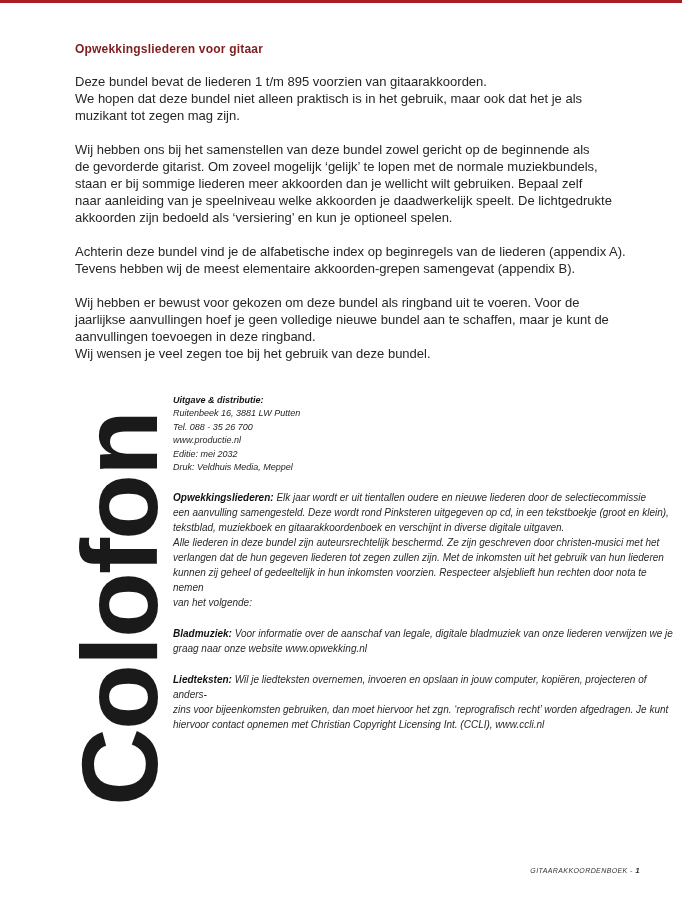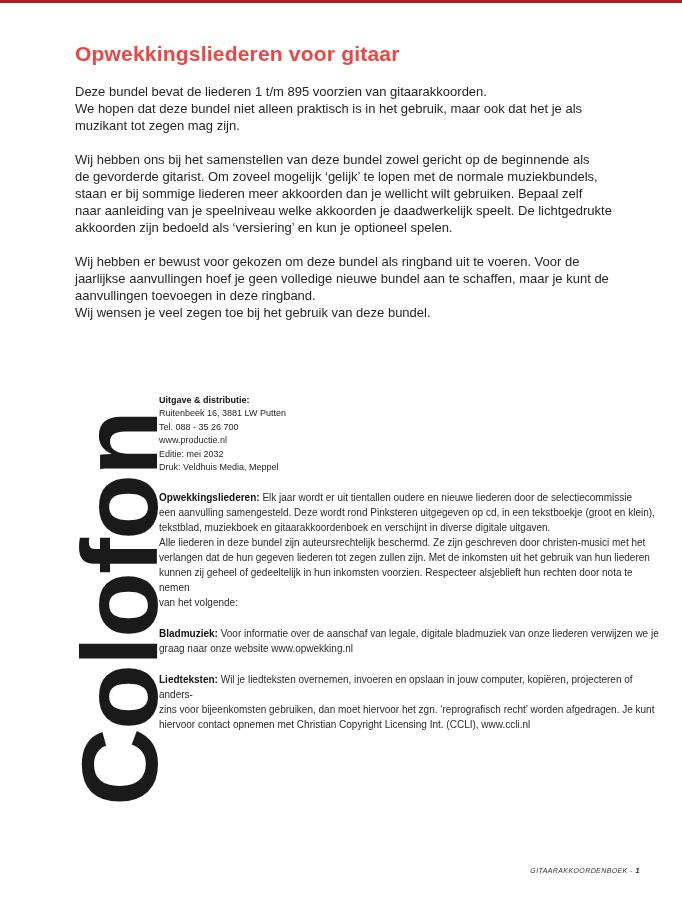--- a/index.html
+++ b/index.html
@@ -13,21 +13,21 @@
   }
   .top-rule{
     position:absolute;left:0;top:0;width:682px;height:3px;
     background:#a81e22;
   }
   .main{
     position:absolute;left:75px;top:42px;width:592px;
   }
   .page-title{
     margin:0 0 17px 0;
-    font-size:21px;font-weight:bold;color:#ef4444;
+    font-size:12px;font-weight:bold;color:#7f1d1d;
     letter-spacing:0.2px;
   }
   .body-text{
     margin:0 0 17px 0;
     font-size:13px;line-height:17px;
     white-space:pre-line;
     color:#262626;
   }
   .colofon-title{
     position:absolute;
@@ -35,21 +35,21 @@
     transform-origin:0 0;
     transform:rotate(-90deg);
     font-size:108px;
     font-weight:900;
     line-height:0.92;
     letter-spacing:-2px;
     color:#1a1a1a;
     white-space:nowrap;
   }
   .colofon{
-    position:absolute;left:159px;top:394px;width:505px;
+    position:absolute;left:173px;top:394px;width:505px;font-style:italic;
   }
   .publisher{margin:0 0 16px 0;font-size:9px;line-height:13.4px;color:#262626;}
   .publisher .ph{font-weight:bold;color:#111;}
   .c-block{
     margin:7px 0 16px 0;
     font-size:10px;line-height:15px;color:#2a2a2a;
   }
   .c-block strong{color:#111;}
   .c-block span{white-space:pre-line;}
   .footer{
@@ -68,20 +68,22 @@
 <div class="main">
   <h1 class="page-title">Opwekkingsliederen voor gitaar</h1>
   <p class="body-text">Deze bundel bevat de liederen 1 t/m 895 voorzien van gitaarakkoorden.
 We hopen dat deze bundel niet alleen praktisch is in het gebruik, maar ook dat het je als
 muzikant tot zegen mag zijn.</p>
   <p class="body-text">Wij hebben ons bij het samenstellen van deze bundel zowel gericht op de beginnende als
 de gevorderde gitarist. Om zoveel mogelijk ‘gelijk’ te lopen met de normale muziekbundels,
 staan er bij sommige liederen meer akkoorden dan je wellicht wilt gebruiken. Bepaal zelf
 naar aanleiding van je speelniveau welke akkoorden je daadwerkelijk speelt. De lichtgedrukte
 akkoorden zijn bedoeld als ‘versiering’ en kun je optioneel spelen.</p>
+  <p class="body-text">Achterin deze bundel vind je de alfabetische index op beginregels van de liederen (appendix A).
+Tevens hebben wij de meest elementaire akkoorden-grepen samengevat (appendix B).</p>
   <p class="body-text">Wij hebben er bewust voor gekozen om deze bundel als ringband uit te voeren. Voor de
 jaarlijkse aanvullingen hoef je geen volledige nieuwe bundel aan te schaffen, maar je kunt de
 aanvullingen toevoegen in deze ringband.
 Wij wensen je veel zegen toe bij het gebruik van deze bundel.</p>
 </div>
 
 <div class="colofon-title">Colofon</div>
 
 <div class="colofon">
   <div class="publisher">

